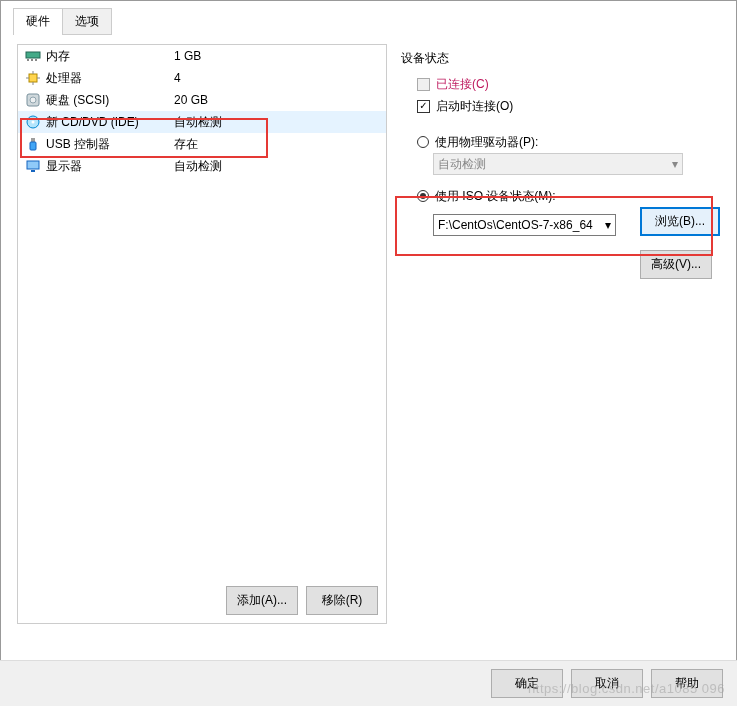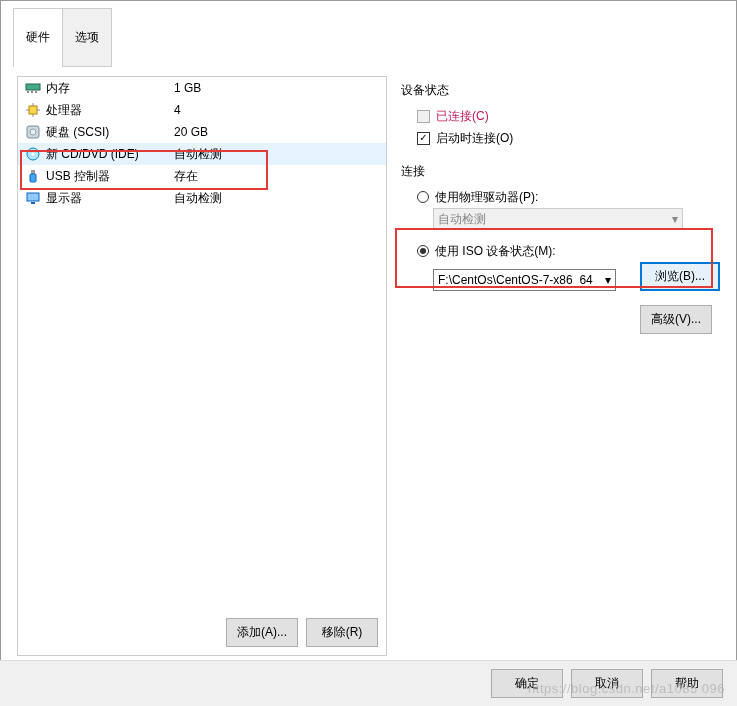--- a/index.html
+++ b/index.html
@@ -4,21 +4,21 @@
 <style>
 * { box-sizing: border-box; font-family: "Microsoft YaHei", "Segoe UI", sans-serif; font-size: 12px; }
 body { margin: 0; background: #fff; width: 737px; height: 706px; position: relative; }
 .dialog { width: 737px; height: 706px; background: #fff; border: 1px solid #999; }
 .titlebar { height: 32px; background: #fff; display: flex; align-items: center; padding: 0 8px; }
 .titlebar .title { flex: 1; font-size: 12px; }
 .titlebar .close { width: 40px; height: 28px; display: flex; align-items: center; justify-content: center; cursor: pointer; }
 .titlebar .close svg { width: 12px; height: 12px; }
 .content { padding: 6px 12px 0 12px; height: calc(100% - 32px - 46px); }
 .tabs { display: flex; position: relative; top: 1px; z-index: 2; }
-.tab { padding: 20px 12px; border: 1px solid #ccc; border-bottom: none; background: #fff; margin-right: -1px; cursor: pointer; }
+.tab { padding: 4px 12px; border: 1px solid #ccc; border-bottom: none; background: #fff; margin-right: -1px; cursor: pointer; }
 .tab.inactive { background: #f0f0f0; border-bottom: 1px solid #ccc; }
 .body { display: flex; gap: 14px; height: calc(100% - 26px); padding: 10px 4px 4px 4px; }
 .left { width: 370px; border: 1px solid #ccc; display: flex; flex-direction: column; }
 .hw-header { display: flex; padding: 6px 8px; font-weight: bold; color: #333; }
 .hw-header .c1 { width: 150px; }
 .hw-header .c2 { flex: 1; }
 .hw-list { flex: 1; overflow: auto; }
 .hw-row { display: flex; align-items: center; height: 22px; padding: 0 6px; cursor: pointer; }
 .hw-row.selected { background: #e5f3ff; }
 .hw-row .icon { width: 18px; height: 16px; display: flex; align-items: center; justify-content: center; margin-right: 4px; }
@@ -145,21 +145,20 @@
             <span class="chk disabled"></span>
             <span class="chk-label disabled"><span>已连接(C)</span></span>
           </div>
           <div class="chk-row">
             <span class="chk checked"></span>
             <span><span>启动时连接(O)</span></span>
           </div>
         </div>
 
         <div class="group">
-          <div class="group-title">连接</div>
 
           <div class="radio-row">
             <span class="radio"></span>
             <span>使用物理驱动器(P):</span>
           </div>
           <div class="combo disabled">
             <span>自动检测</span>
             <span class="arrow">▾</span>
           </div>
 

